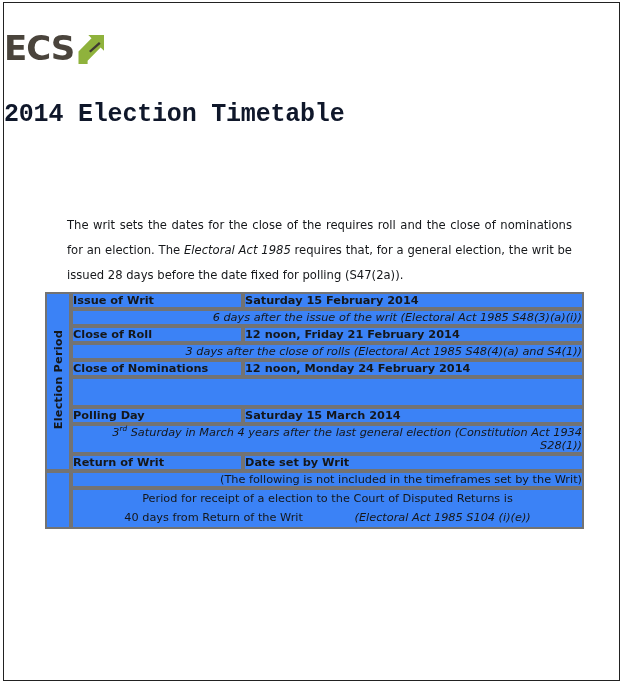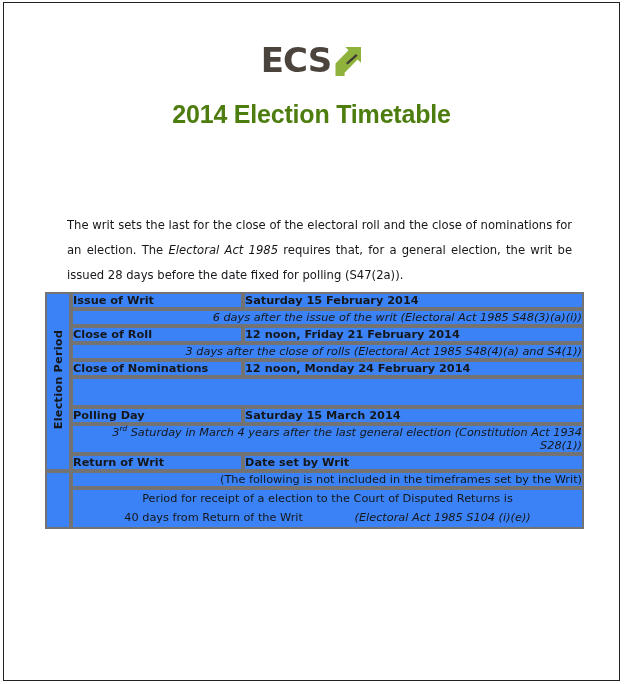--- a/index.html
+++ b/index.html
@@ -21,26 +21,25 @@
     height: 679px;
     border: 1px solid #222222;
     box-sizing: border-box;
     background: #ffffff;
   }
 
   
   #logo-row {
     position: absolute;
     left: 0;
-    top: 32px;
+    top: 20px;
     width: 615px;
     height: 52px;
     display: flex;
     align-items: center;
-    justify-content: center;
   }
   #logo-mark {
     display: flex;
     align-items: center;
     height: 34px;
   }
   .ecs-letters {
     font-family: "DejaVu Sans", sans-serif;
     font-weight: bold;
     font-size: 34px;
@@ -69,25 +68,25 @@
   #logo-words .sa {
     color: #9cb83c;
   }
 
   
   #doc-title {
     position: absolute;
     left: 0;
     top: 97px;
     width: 615px;
-    text-align: center;
-    font-family: Liberation Sans, sans-serif;
+    text-align: left;
+    font-family: Liberation Mono, monospace;
     font-size: 25px;
     font-weight: bold;
-    color: #4d7c0f;
+    color: #0f172a;
     letter-spacing: -0.2px;
   }
 
   
   .para {
     position: absolute;
     left: 63px;
     width: 505px;
     font-family: "DejaVu Sans", sans-serif;
     font-size: 11.6px;
@@ -183,21 +182,21 @@
       <svg id="ecs-arrow" viewBox="0 0 30 31">
         <path d="M3.5 17.5 L16.5 4.2 L13.3 1.0 L29.0 1.0 L29.0 16.8 L25.6 13.4 L12.6 26.8 L12.6 30.0 L3.5 30.0 Z" fill="#8fb23c"></path>
         <path d="M14.0 17.0 L24.0 8.0 L25.6 9.8 L15.6 18.6 Z" fill="#3f3a33"></path>
       </svg>
     </div>
   </div>
 
   <div id="doc-title">2014 Election Timetable</div>
 
 
-  <div class="para" id="para-2"><span>The writ sets the last for the close of the electoral roll and the close of nominations for an election. The </span><i>Electoral Act 1985</i><span> requires that, for a general election, the writ be issued 28 days before the date fixed for polling (S47(2a)).</span></div>
+  <div class="para" id="para-2"><span>The writ sets the dates for the close of the requires roll and the close of nominations for an election. The </span><i>Electoral Act 1985</i><span> requires that, for a general election, the writ be issued 28 days before the date fixed for polling (S47(2a)).</span></div>
 
   <table id="timetable">
     <tbody id="timetable-body">
         <tr>
           <td class="side-label" rowspan="9"><span class="vert-text">Election Period</span></td>
           <td class="label-cell">Issue of Writ</td>
           <td class="value-cell">Saturday 15 February 2014</td>
         </tr>
         <tr class="note-row">
           <td colspan="2">6 days after the issue of the writ (Electoral Act 1985 S48(3)(a)(i))</td>

